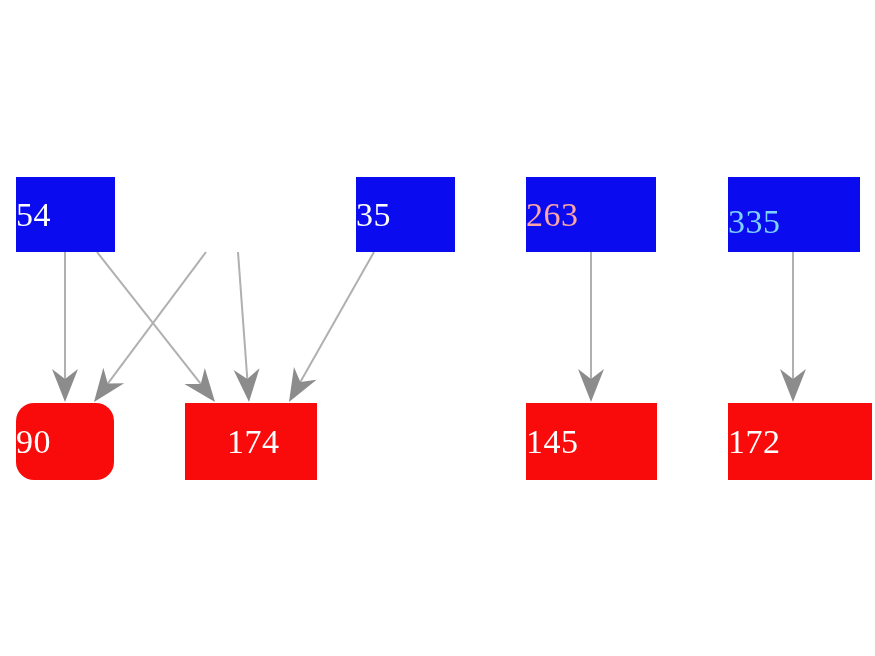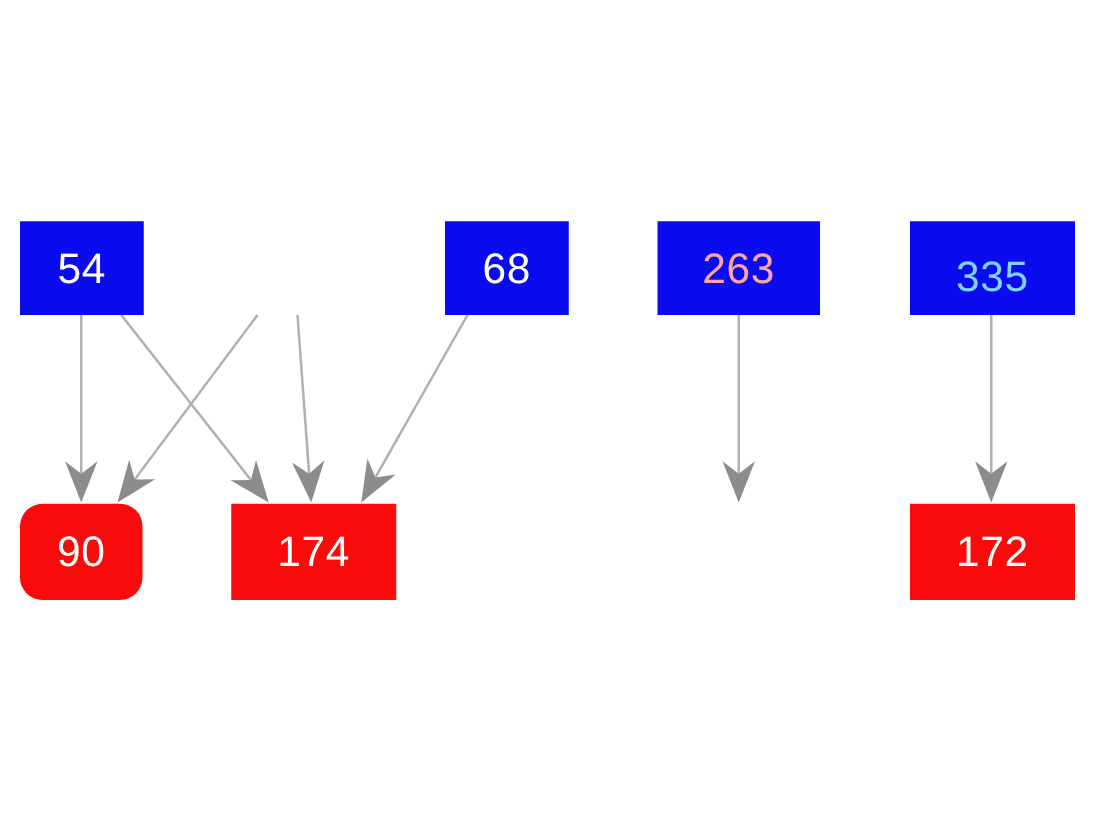--- a/index.html
+++ b/index.html
@@ -27,22 +27,23 @@
     position: absolute;
     left: 0;
     top: 0;
     width: 875px;
     height: 656px;
   }
   .node {
     position: absolute;
     display: flex;
     align-items: center;
-    justify-content: center;
+    justify-content: flex-start;
     box-sizing: border-box;
+    font-family: Liberation Serif, serif;
   }
   .node .node-label {
     color: #ffffff;
     font-size: 34px;
     line-height: 1;
     letter-spacing: 0.5px;
     user-select: none;
   }
 </style>
 </head>
@@ -63,31 +64,34 @@
       <line x1="591" y1="252" x2="591" y2="379" stroke="#b0b0b0" stroke-width="2"></line>
       <polygon points="0,0 13,-33 0,-23 -13,-33" fill="#8c8c8c" transform="translate(591,402) rotate(0)"></polygon>
       <line x1="793" y1="252" x2="793" y2="379" stroke="#b0b0b0" stroke-width="2"></line>
       <polygon points="0,0 13,-33 0,-23 -13,-33" fill="#8c8c8c" transform="translate(793,402) rotate(0)"></polygon>
     </svg>
   <div id="node-layer">
       <div class="node" style="left: 16px; top: 177px; width: 99px; height: 75px; background: rgb(11, 11, 239);">
         <span class="node-label" style="color: rgb(255, 255, 255);">54</span>
       </div>
       <div class="node" style="left: 356px; top: 177px; width: 99px; height: 75px; background: rgb(11, 11, 239);">
-        <span class="node-label" style="color: rgb(255, 255, 255);">68</span>
+        <span class="node-label" style="color: rgb(255, 255, 255);">35</span>
       </div>
       <div class="node" style="left: 526px; top: 177px; width: 130px; height: 75px; background: rgb(11, 11, 239);">
         <span class="node-label" style="color: #fca5a5;">263</span>
       </div>
       <div class="node" style="left: 728px; top: 177px; width: 132px; height: 75px; background: rgb(11, 11, 239);">
         <span class="node-label" style="color: #7dd3fc; margin-top: 14px;">335</span>
       </div>
       <div class="node" style="left: 16px; top: 403px; width: 98px; height: 77px; background: rgb(250, 11, 11); border-radius: 18px;">
         <span class="node-label" style="color: rgb(255, 255, 255);">90</span>
       </div>
-      <div class="node" style="left: 185px; top: 403px; width: 132px; height: 77px; background: rgb(250, 11, 11);">
+      <div class="node" style="left: 185px; top: 403px; width: 132px; height: 77px; background: rgb(250, 11, 11); padding-left: 42px;">
         <span class="node-label" style="color: rgb(255, 255, 255);">174</span>
       </div>
-      <div class="node" style="left: 728px; top: 403px; width: 132px; height: 77px; background: rgb(250, 11, 11);">
+      <div class="node" style="left: 526px; top: 403px; width: 131px; height: 77px; background: rgb(250, 11, 11);">
+        <span class="node-label" style="color: rgb(255, 255, 255);">145</span>
+      </div>
+      <div class="node" style="left: 728px; top: 403px; width: 144px; height: 77px; background: rgb(250, 11, 11);">
         <span class="node-label" style="color: rgb(255, 255, 255);">172</span>
       </div>
     </div>
 </div>
 
 </body></html>

